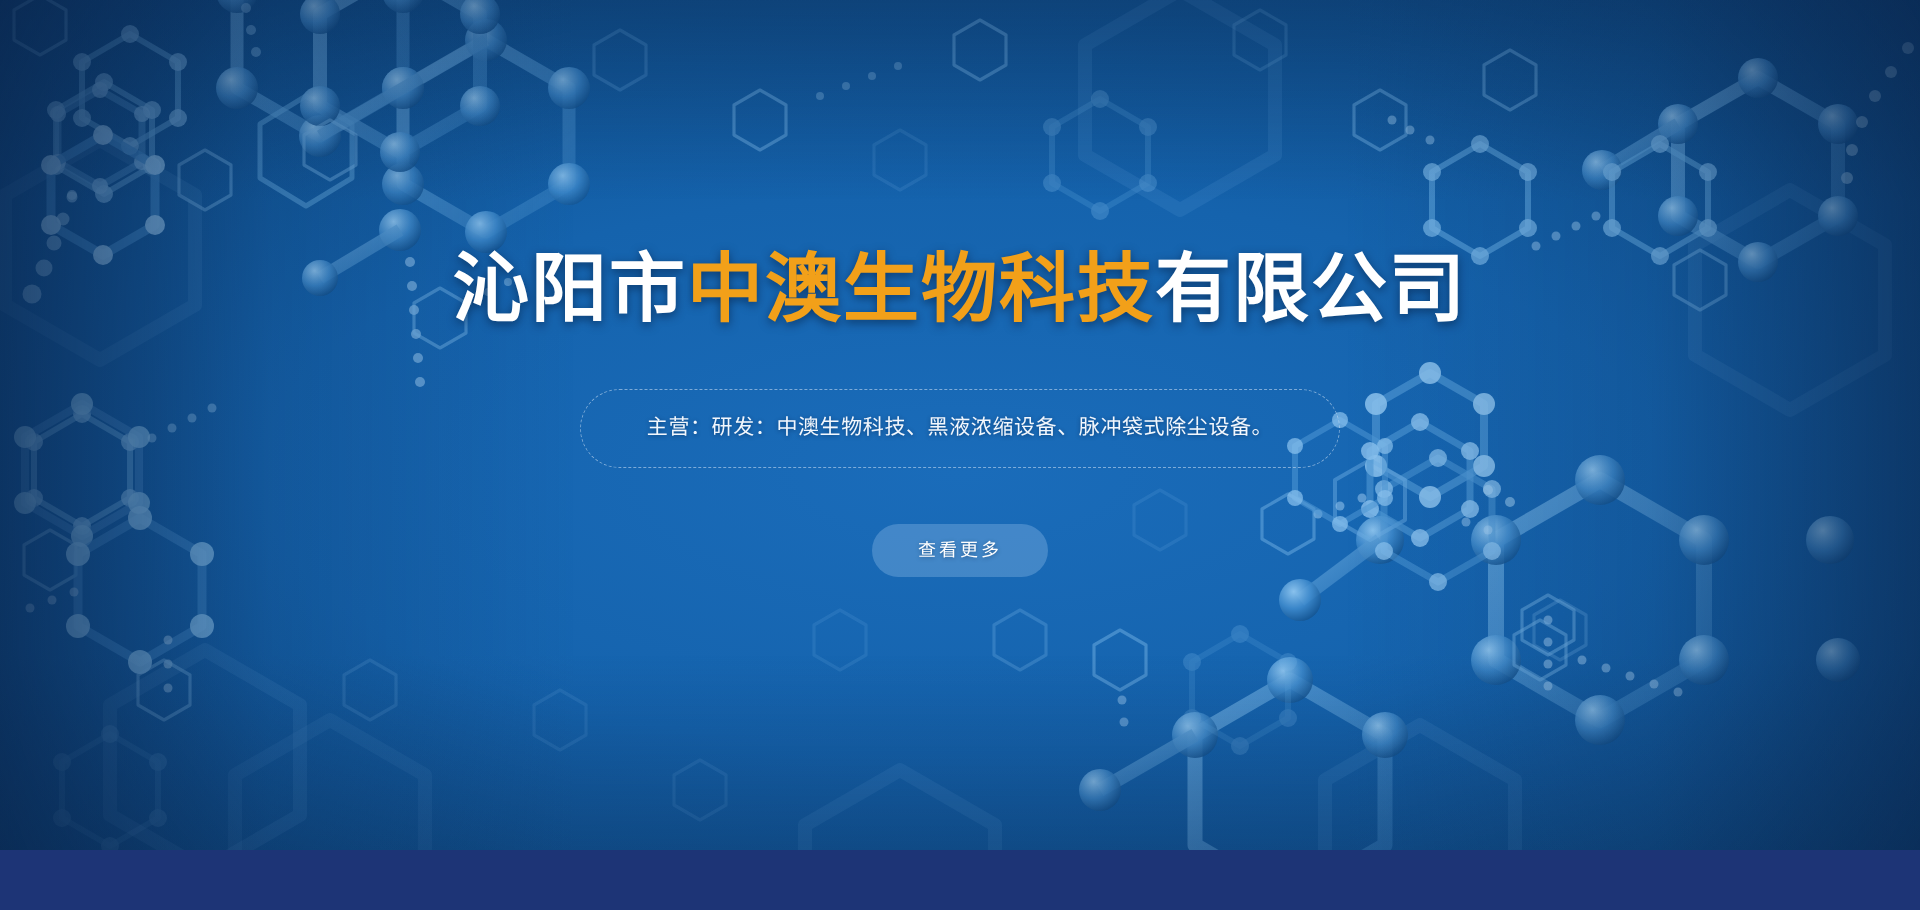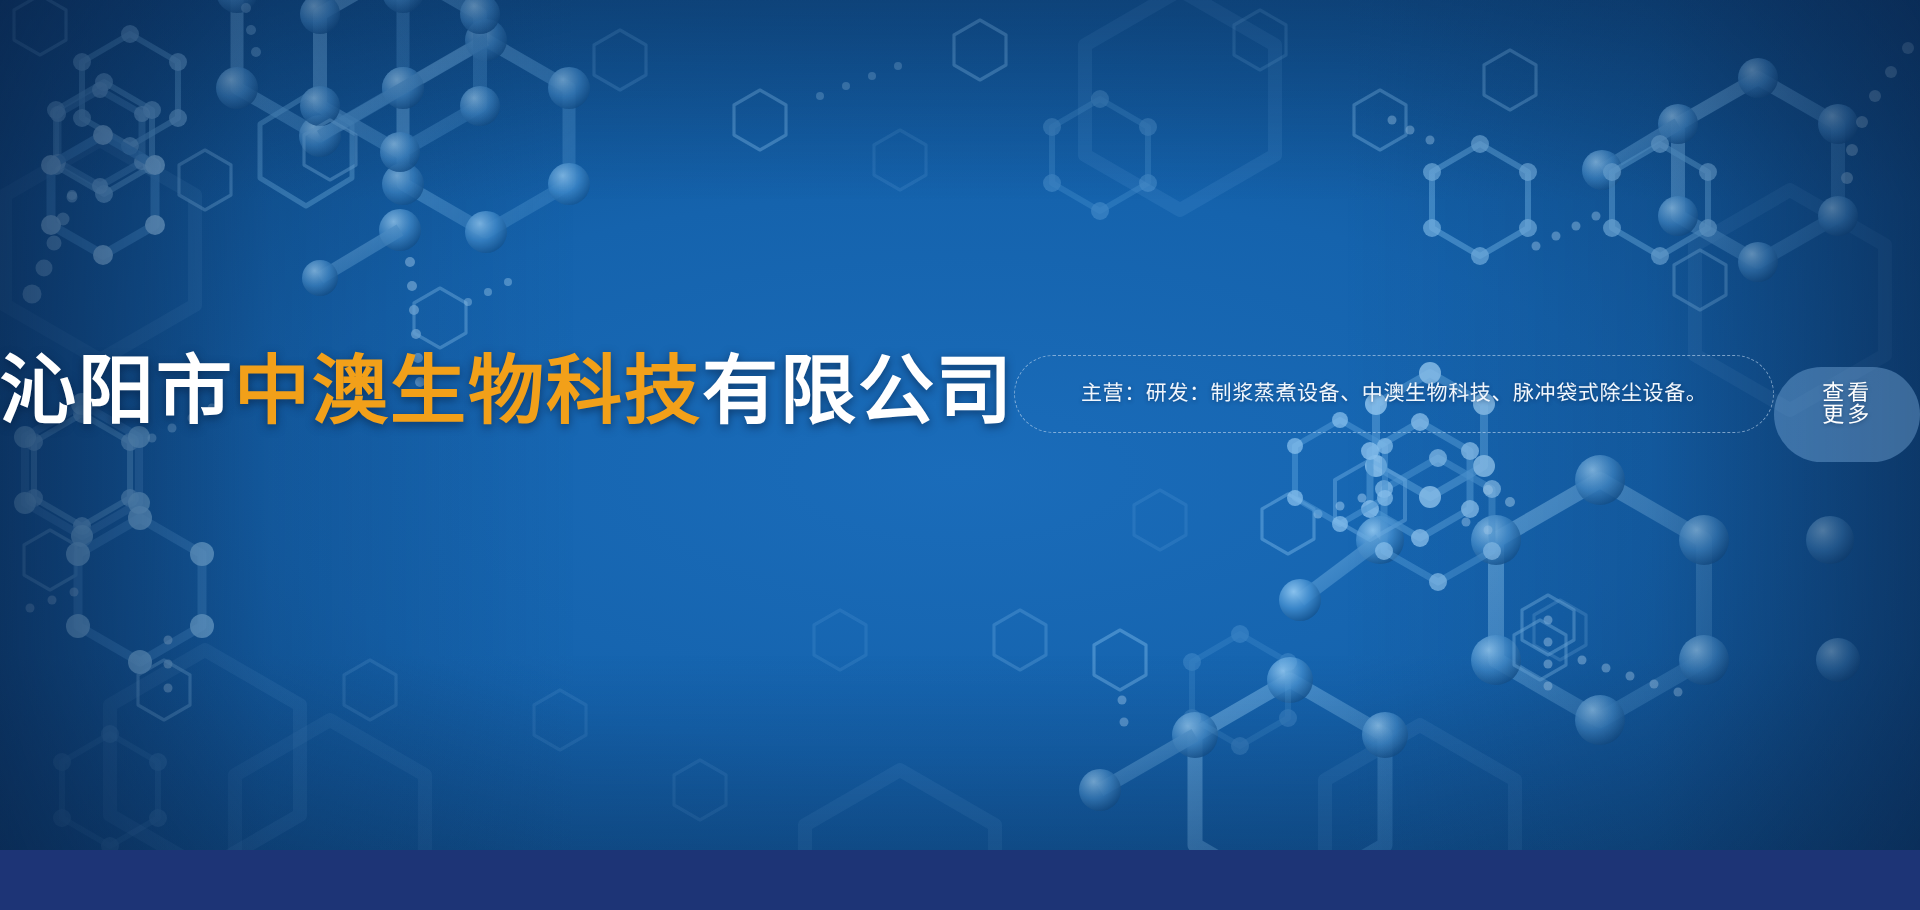--- a/index.html
+++ b/index.html
@@ -43,24 +43,26 @@
   }
 
   
   .content {
     position: absolute;
     left: 0;
     top: 0;
     width: 1920px;
     height: 850px;
     display: flex;
+    flex-direction: column;
     align-items: center;
     justify-content: center;
     padding-bottom: 22px;
     box-sizing: border-box;
+    gap: 16px;
   }
 
   .headline {
     font-size: 76px;
     font-weight: bold;
     letter-spacing: 2px;
     line-height: 1;
     white-space: nowrap;
     color: #ffffff;
     text-shadow: 0 3px 10px rgba(4, 24, 55, 0.55);
@@ -85,25 +87,25 @@
   }
   .tagline-line .tl-strong { font-weight: normal; }
 
   .more-button {
     display: inline-block;
     border: none;
     outline: none;
     cursor: pointer;
     background: rgba(131, 181, 228, 0.40);
     color: #ffffff;
-    font-family: Liberation Mono, monospace;
-    font-size: 22px;
+    font-family: Liberation Sans, sans-serif;
+    font-size: 18px;
     letter-spacing: 3px;
     line-height: 1;
-    padding: 17px 46px 34px 46px;
+    padding: 17px 46px 18px 46px;
     border-radius: 999px;
     text-shadow: 0 1px 4px rgba(4, 24, 55, 0.4);
   }
 
   .footer-strip {
     position: absolute;
     left: 0;
     bottom: 0;
     width: 1920px;
     height: 60px;
@@ -497,20 +499,20 @@
     </g>
   </svg>
 
   <div class="edge-shade"></div>
 
   <div class="content">
 
     <h1 class="headline"><span>沁阳市</span><span class="hl-accent">中澳生物科技</span><span>有限公司</span></h1>
 
     <div class="tagline-box">
-      <div class="tagline-line"><span class="tl-strong">主营：</span><span>研发：制浆蒸煮设备、中澳生物科技、脉冲袋式除尘设备。</span></div>
+      <div class="tagline-line"><span class="tl-strong">主营：</span><span>研发：中澳生物科技、黑液浓缩设备、脉冲袋式除尘设备。</span></div>
     </div>
 
     <button class="more-button" type="button">查看更多</button>
   </div>
 
   <div class="footer-strip"></div>
 </div>
 
 </body></html>

